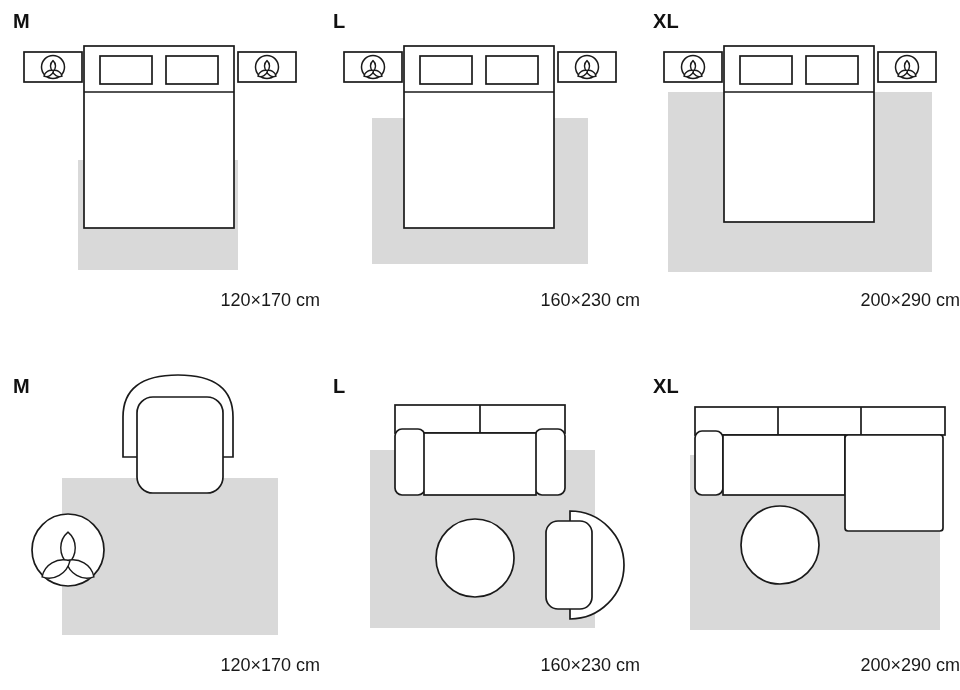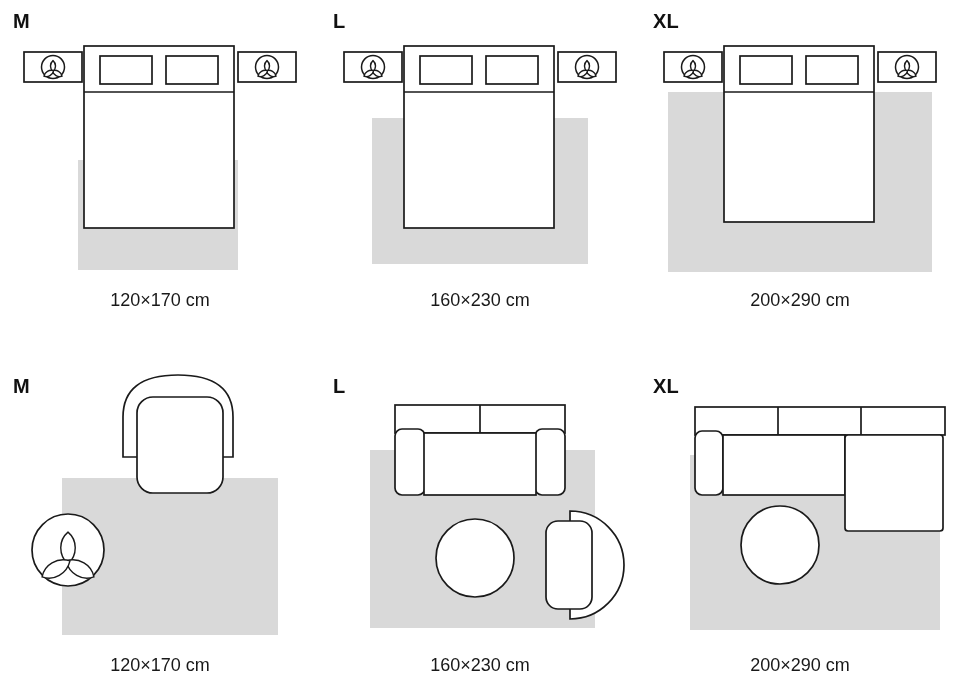--- a/index.html
+++ b/index.html
@@ -16,21 +16,21 @@
     width:960px;height:690px;
   }
   .panel{position:relative;width:320px;height:345px;}
   .size-label{
     position:absolute;top:10px;left:13px;
     font-size:20px;font-weight:700;color:#111111;letter-spacing:.2px;
   }
   .row-low .size-label{top:30px;}
   .scene{position:absolute;top:0;left:0;}
   .dims{
-    position:absolute;left:0;width:100%;text-align:center;
+    position:absolute;left:0;width:100%;text-align:right;
     font-size:18px;color:#191919;
   }
   .row-top .dims{top:290px;}
   .row-low .dims{top:310px;}
 </style>
 </head>
 <body>
 
 <svg width="0" height="0" style="position:absolute" aria-hidden="true">
   <defs>

